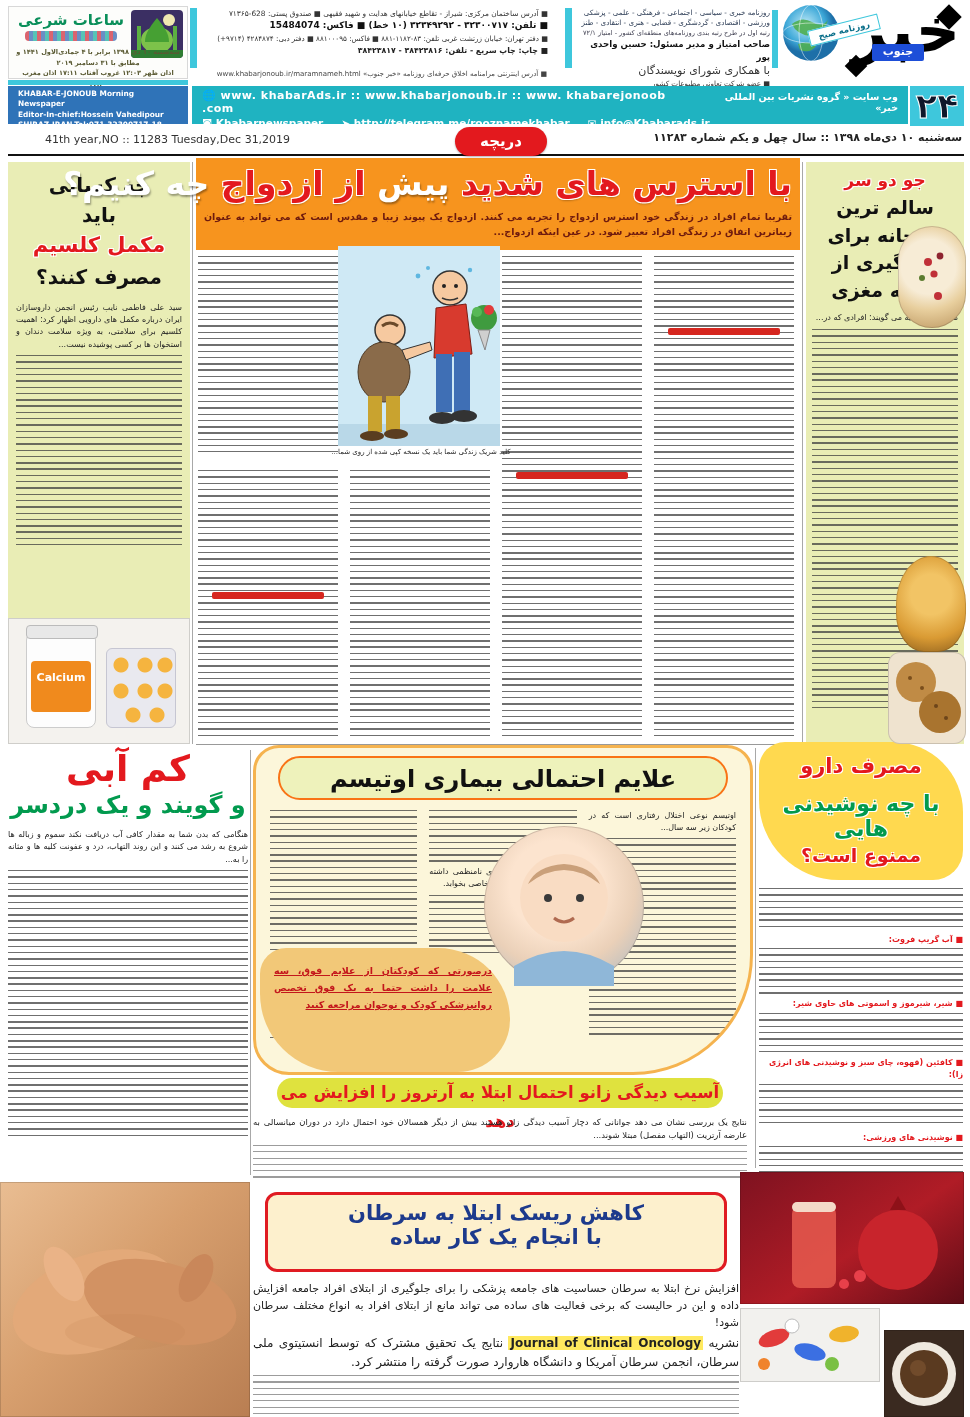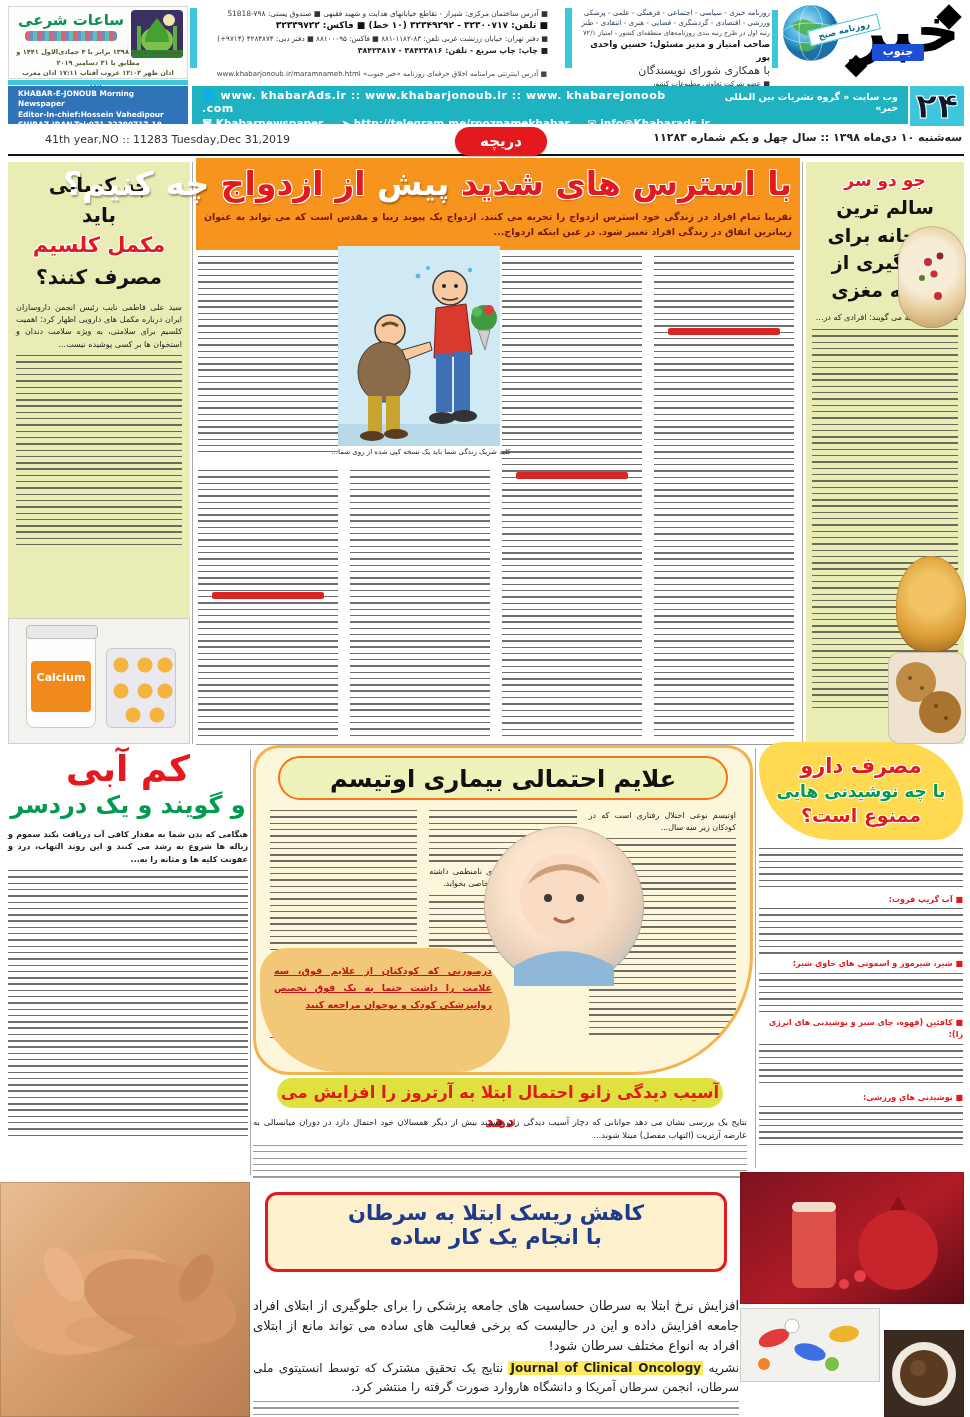--- a/index.html
+++ b/index.html
@@ -49,22 +49,22 @@
       <div>اذان ظهر ۱۲:۰۳ غروب آفتاب ۱۷:۱۱ اذان مغرب ۱۷:۴۰</div>
       <div>نیمه‌شب شرعی ۲۳:۲۱ اذان صبح فردا ۵:۳۱ آفتاب فردا ۶:۵۴</div>
     </div>
   </div>
   <div class="abs" style="left:8px;top:80px;width:180px;height:5px;background:#3ec7dc;"></div>
 
   <div class="abs rtl" style="left:192px;top:6px;width:380px;height:66px;padding:2px 12px 0 2px;">
     <div class="abs" style="left:-2px;top:2px;width:7px;height:60px;background:#3ec7dc;transform:scaleX(-1);"></div>
     <div class="abs" style="right:0;top:2px;width:7px;height:60px;background:#3ec7dc;"></div>
     <div style="padding-right:12px;">
-      <div class="tiny" style="font-size:7.4px;color:#333;">■ آدرس ساختمان مرکزی: شیراز - تقاطع خیابانهای هدایت و شهید فقیهی ■ صندوق پستی: ۷۹۸-51818</div>
-      <div class="tiny b" style="font-size:9px;color:#111;">■ تلفن: ۳۲۳۰۰۷۱۷ - ۳۲۳۴۹۲۹۲ (۱۰ خط) ■ فاکس: ۳۲۳۳۹۷۲۲</div>
+      <div class="tiny" style="font-size:7.4px;color:#333;">■ آدرس ساختمان مرکزی: شیراز - تقاطع خیابانهای هدایت و شهید فقیهی ■ صندوق پستی: 628-۷۱۳۶۵</div>
+      <div class="tiny b" style="font-size:9px;color:#111;">■ تلفن: ۳۲۳۰۰۷۱۷ - ۳۲۳۴۹۲۹۲ (۱۰ خط) ■ فاکس: 15484074</div>
       <div class="tiny" style="font-size:7.2px;color:#333;">■ دفتر تهران: خیابان زرتشت غربی تلفن: ۸۳-۱۱۸۲-۸۸۱ ■ فاکس: ۸۸۱۰۰۰۹۵ ■ دفتر دبی: ۴۲۸۴۸۷۴ (۹۷۱۴+)</div>
       <div class="tiny b" style="font-size:7.8px;color:#222;">■ چاپ: چاپ سریع - تلفن: ۳۸۴۲۳۸۱۶ - ۳۸۴۲۳۸۱۷</div>
     </div>
   </div>
   <div class="abs rtl" style="left:192px;top:70px;width:380px;font-size:7px;color:#444;text-align:center;">■ آدرس اینترنتی مرامنامه اخلاق حرفه‌ای روزنامه «خبر جنوب» www.khabarjonoub.ir/maramnameh.html</div>
 
   <div class="abs rtl" style="left:578px;top:8px;width:192px;text-align:right;line-height:1.45;">
     <div style="font-size:7.2px;color:#2c3c55;">روزنامه خبری - سیاسی - اجتماعی - فرهنگی - علمی - پزشکی</div>
     <div style="font-size:7.2px;color:#2c3c55;">ورزشی - اقتصادی - گردشگری - قضایی - هنری - انتقادی - طنز</div>
     <div style="font-size:6.6px;color:#445;">رتبه اول در طرح رتبه بندی روزنامه‌های منطقه‌ای کشور - امتیاز ۷۲/۱</div>
@@ -229,21 +229,21 @@
         <circle cx="22" cy="26" r="2" fill="#7a4e1c"></circle>
         <circle cx="34" cy="36" r="2" fill="#7a4e1c"></circle>
         <circle cx="48" cy="54" r="2" fill="#6d451a"></circle>
         <circle cx="58" cy="66" r="2" fill="#6d451a"></circle>
       </svg>
   </div>
 
   <div class="abs" style="left:8px;top:748px;width:240px;">
     <div class="rtl b ctr news-red outline-s" style="font-size:36px;">کم آبی</div>
     <div class="rtl b ctr news-green outline-s" style="font-size:24px;margin-top:2px;">و گویند و یک دردسر</div>
-    <div class="rtl jt tiny" style="margin-top:10px;font-weight:bold;">هنگامی که بدن شما به مقدار کافی آب دریافت نکند سموم و زباله ها شروع به رشد می کنند و این روند التهاب، درد و عفونت کلیه ها و مثانه را به...</div>
+    <div class="rtl jt tiny" style="margin-top:10px;">هنگامی که بدن شما به مقدار کافی آب دریافت نکند سموم و زباله ها شروع به رشد می کنند و این روند التهاب، درد و عفونت کلیه ها و مثانه را به...</div>
     <div class="fx" style="height:268px;margin-top:4px;"></div>
   </div>
   <div class="abs photo" style="left:0;top:1182px;width:250px;height:235px;background:linear-gradient(135deg,#e9bd92 0%,#d79f6e 45%,#b97e52 100%);">
     <svg width="250" height="235" viewBox="0 0 250 235">
       <ellipse cx="95" cy="120" rx="85" ry="48" fill="#e3a979" transform="rotate(-18 95 120)"></ellipse>
       <ellipse cx="160" cy="120" rx="78" ry="40" fill="#d29263" transform="rotate(14 160 120)"></ellipse>
       <ellipse cx="64" cy="92" rx="16" ry="30" fill="#eab387" transform="rotate(-30 64 92)"></ellipse>
       <ellipse cx="196" cy="96" rx="14" ry="26" fill="#c9875a" transform="rotate(28 196 96)"></ellipse>
       <ellipse cx="125" cy="150" rx="60" ry="18" fill="#bf805252" opacity=".5"></ellipse>
     </svg>
@@ -282,21 +282,21 @@
     <div class="abs" style="left:4px;top:200px;width:250px;height:124px;background:#f2c878;border-radius:40px 110px 80px 120px;z-index:2;padding:14px 18px 0 14px;">
       <div class="rtl jt b" style="font-size:9.5px;color:#c3161c;text-decoration:underline;line-height:1.8;">درصورتی که کودکتان از علایم فوق، سه علامت را داشت حتما به یک فوق تخصص روانپزشکی کودک و نوجوان مراجعه کنید</div>
     </div>
   </div>
 
   <div class="vrule" style="left:755px;top:748px;height:420px;"></div>
 
   <div class="abs" style="left:759px;top:742px;width:204px;">
     <div style="background:#ffd94f;border-radius:26px 70px 30px 80px;padding:12px 6px 14px 6px;">
       <div class="rtl b ctr news-red outline-s" style="font-size:21px;">مصرف دارو</div>
-      <div class="rtl b ctr news-green outline-s" style="font-size:17px;margin-top:3px;">با چه نوشیدنی هایی</div>
+      <div class="rtl b ctr news-green outline-s" style="font-size:22px;margin-top:13px;">با چه نوشیدنی هایی</div>
       <div class="rtl b ctr news-red outline-s" style="font-size:19px;margin-top:3px;">ممنوع است؟</div>
     </div>
     <div style="margin-top:8px;">
       <div class="fx" style="height:42px;"></div>
       <div class="rtl b tiny news-red" style="margin-top:4px;">■ آب گریپ فروت:</div>
       <div class="fx" style="height:46px;margin-top:2px;"></div>
       <div class="rtl b tiny news-red" style="margin-top:4px;">■ شیر، شیرموز و اسموتی های حاوی شیر:</div>
       <div class="fx" style="height:40px;margin-top:2px;"></div>
       <div class="rtl b tiny news-red" style="margin-top:4px;">■ کافئین (قهوه، چای سبز و نوشیدنی های انرژی زا):</div>
       <div class="fx" style="height:44px;margin-top:2px;"></div>
@@ -309,21 +309,21 @@
     <div class="rtl b ctr news-red" style="margin:0 auto;width:446px;height:30px;background:#dfe23e;border-radius:16px;font-size:16.5px;line-height:29px;">آسیب دیدگی زانو احتمال ابتلا به آرتروز را افزایش می دهد</div>
     <div class="rtl jt tiny" style="margin-top:8px;font-size:8.5px;">نتایج یک بررسی نشان می دهد جوانانی که دچار آسیب دیدگی زانو هستند بیش از دیگر همسالان خود احتمال دارد در دوران میانسالی به عارضه آرتریت (التهاب مفصل) مبتلا شوند...</div>
     <div class="fxl" style="height:34px;margin-top:3px;"></div>
   </div>
 
   <div class="abs" style="left:253px;top:1192px;width:486px;">
     <div style="margin:0 auto;width:462px;background:#fdf0cd;border:3px solid #e01b22;border-radius:12px;padding:6px 0 20px 0;">
       <div class="rtl b ctr" style="font-size:21px;color:#1d3a8c;">کاهش ریسک ابتلا به سرطان</div>
       <div class="rtl b ctr" style="font-size:21px;color:#1d3a8c;">با انجام یک کار ساده</div>
     </div>
-    <div class="rtl jt tiny" style="margin-top:24px;font-size:13px;">افزایش نرخ ابتلا به سرطان حساسیت های جامعه پزشکی را برای جلوگیری از ابتلای افراد جامعه افزایش داده و این در حالیست که برخی فعالیت های ساده می تواند مانع از ابتلای افراد به انواع مختلف سرطان شود!</div>
+    <div class="rtl jt tiny" style="margin-top:8px;font-size:11px;">افزایش نرخ ابتلا به سرطان حساسیت های جامعه پزشکی را برای جلوگیری از ابتلای افراد جامعه افزایش داده و این در حالیست که برخی فعالیت های ساده می تواند مانع از ابتلای افراد به انواع مختلف سرطان شود!</div>
     <div class="rtl jt tiny" style="margin-top:3px;font-size:12px;">
       <span>نشریه</span>
       <span class="b" style="background:#ffe95e;padding:0 2px;direction:ltr;unicode-bidi:embed;">Journal of Clinical Oncology</span>
       <span>نتایج یک تحقیق مشترک که توسط انستیتوی ملی سرطان، انجمن سرطان آمریکا و دانشگاه هاروارد صورت گرفته را منتشر کرد.</span>
     </div>
     <div class="fxl" style="height:78px;margin-top:4px;"></div>
   </div>
 
   <div class="abs photo" style="left:740px;top:1172px;width:224px;height:132px;background:linear-gradient(145deg,#7e1220,#b01c26 55%,#5e0c16);">
     <svg width="224" height="132" viewBox="0 0 224 132">

